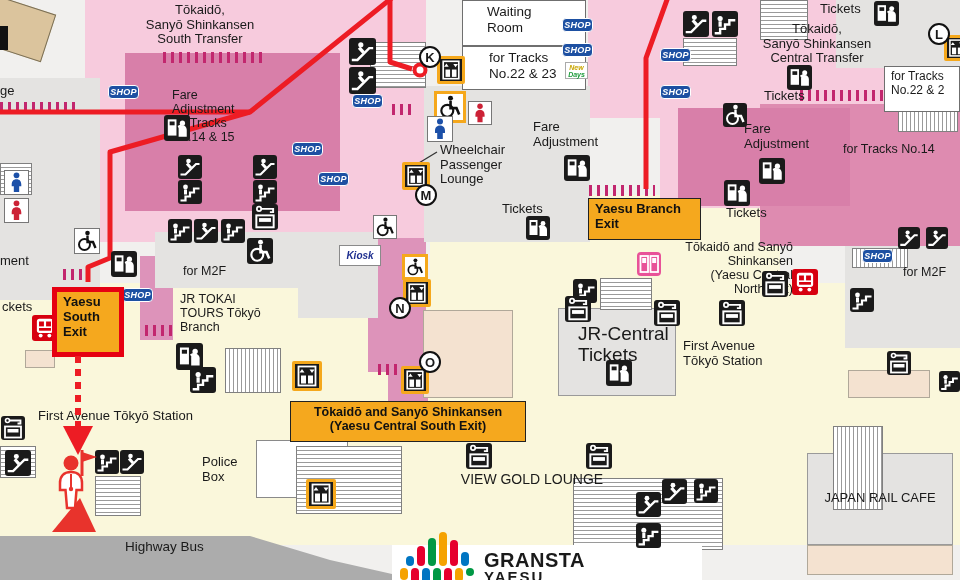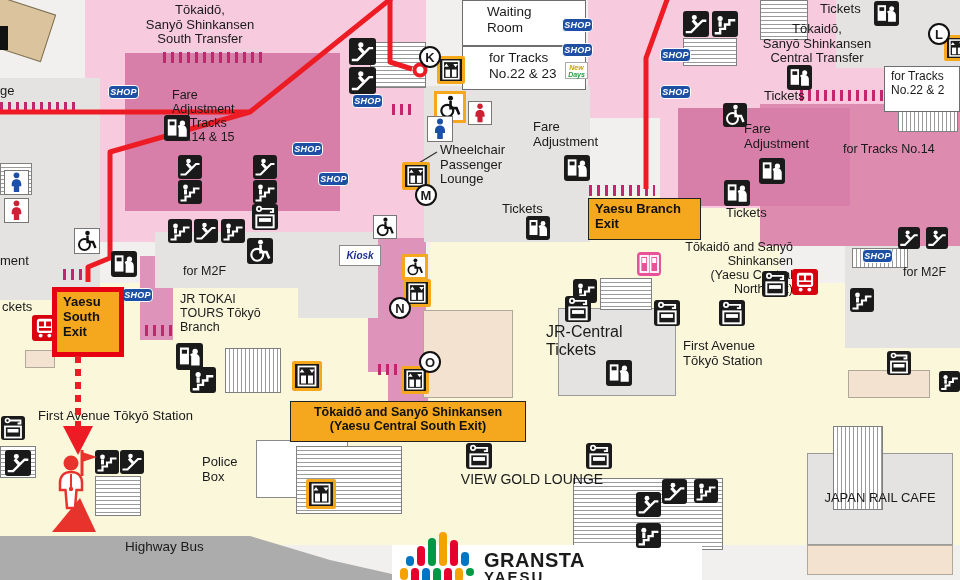--- a/index.html
+++ b/index.html
@@ -198,21 +198,21 @@
 Adjustment</div>
     <div class="lbl" style="left: 502px; top: 202px; width: 60px; font-size: 13px; z-index: 36;">Tickets</div>
     <div class="lbl" style="left: 183px; top: 264px; width: 62px; font-size: 12.5px; z-index: 36;">for M2F</div>
     <div class="lbl" style="left: 180px; top: 292px; width: 112px; font-size: 12.5px; z-index: 36;">JR TOKAI
 TOURS Tōkyō
 Branch</div>
     <div class="lbl" style="left: 650px; top: 240px; width: 143px; font-size: 12.5px; text-align: right; z-index: 36;">Tōkaidō and Sanyō
 Shinkansen
 (Yaesu Central
 North Exit)</div>
-    <div class="lbl" style="left: 546px; top: 323px; width: 92px; font-size: 16px; z-index: 36;">JR-Central
+    <div class="lbl" style="left: 578px; top: 323px; width: 92px; font-size: 19px; z-index: 36;">JR-Central
 Tickets</div>
     <div class="lbl" style="left: 683px; top: 339px; width: 100px; font-size: 13px; z-index: 36;">First Avenue
 Tōkyō Station</div>
     <div class="lbl" style="left: 38px; top: 409px; width: 200px; font-size: 13px; z-index: 36;">First Avenue Tōkyō Station</div>
     <div class="lbl" style="left: 202px; top: 455px; width: 60px; font-size: 13px; z-index: 36;">Police
 Box</div>
     <div class="lbl" style="left: 125px; top: 539px; width: 115px; font-size: 13.5px; z-index: 36;">Highway Bus</div>
     <div class="lbl" style="left: 432px; top: 472px; width: 200px; font-size: 14px; text-align: center; z-index: 36;">VIEW GOLD LOUNGE</div>
     <div class="lbl" style="left: 807px; top: 491px; width: 146px; font-size: 13px; text-align: center; z-index: 36;">JAPAN RAIL CAFE</div>
     <div class="lbl" style="left: 0px; top: 84px; width: 30px; font-size: 13px; z-index: 36;">ge</div>

